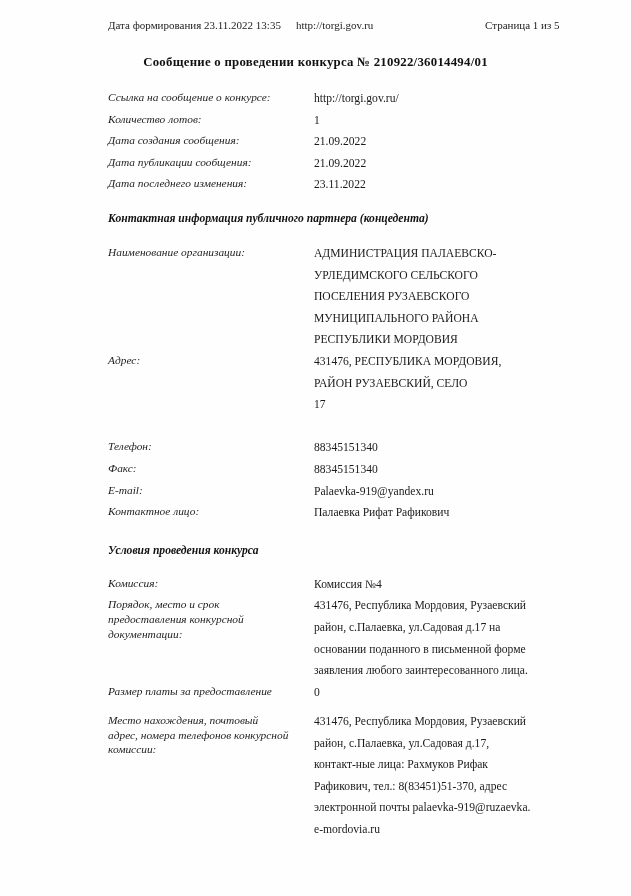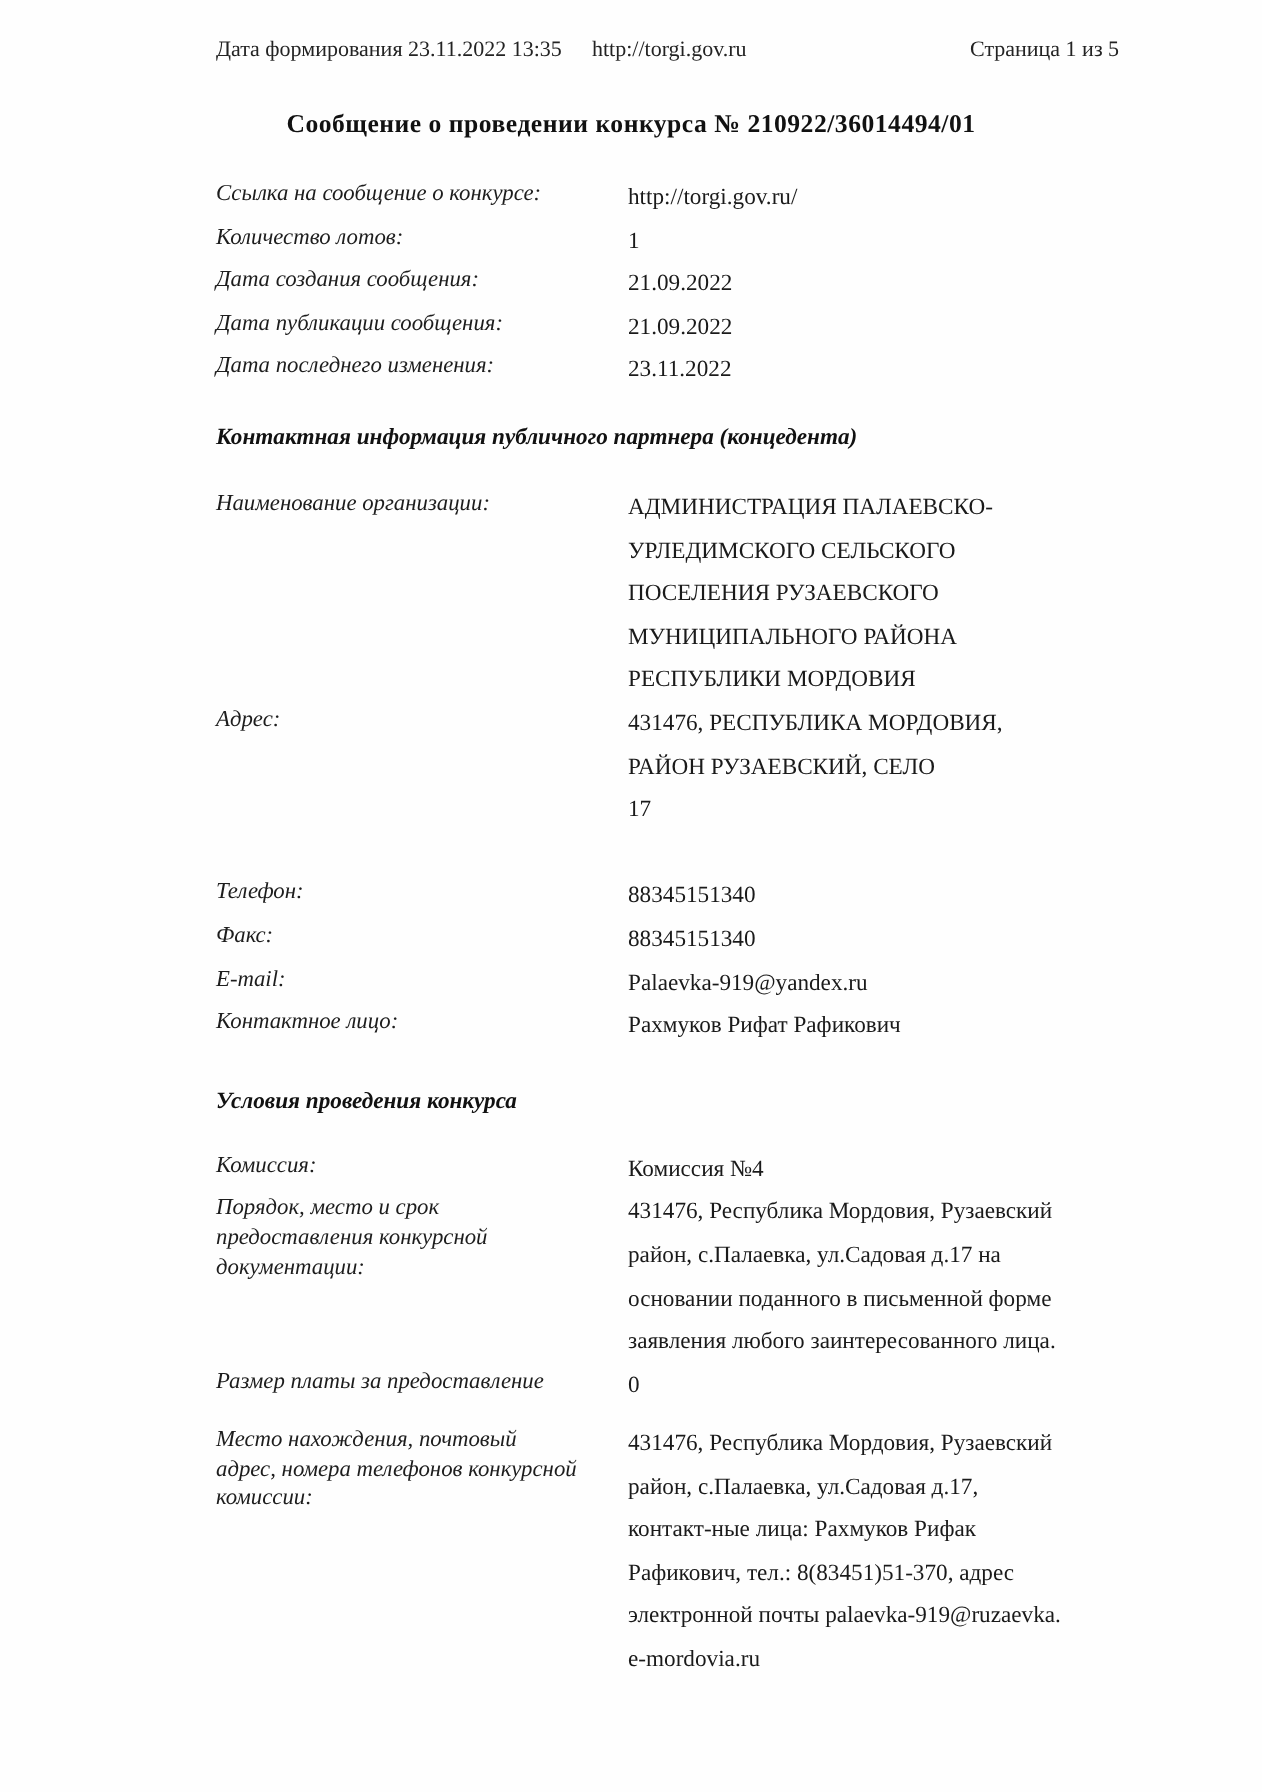--- a/index.html
+++ b/index.html
@@ -212,21 +212,21 @@
         </div>
         <div class="value" style="top: 392.6px;">
           <span class="vline">Palaevka-919@yandex.ru</span>
         </div>
       </div>
       <div class="row">
         <div class="label" style="top: 416.2px;">
           <span style="display: block;">Контактное лицо:</span>
         </div>
         <div class="value" style="top: 414.2px;">
-          <span class="vline">Рахмуков Рифат Рафикович</span>
+          <span class="vline">Палаевка Рифат Рафикович</span>
         </div>
       </div>
       <div class="section-head" style="top: 455.8px;">Условия проведения конкурса</div>
       <div class="row">
         <div class="label" style="top: 487.8px;">
           <span style="display: block;">Комиссия:</span>
         </div>
         <div class="value" style="top: 485.8px;">
           <span class="vline">Комиссия №4</span>
         </div>

